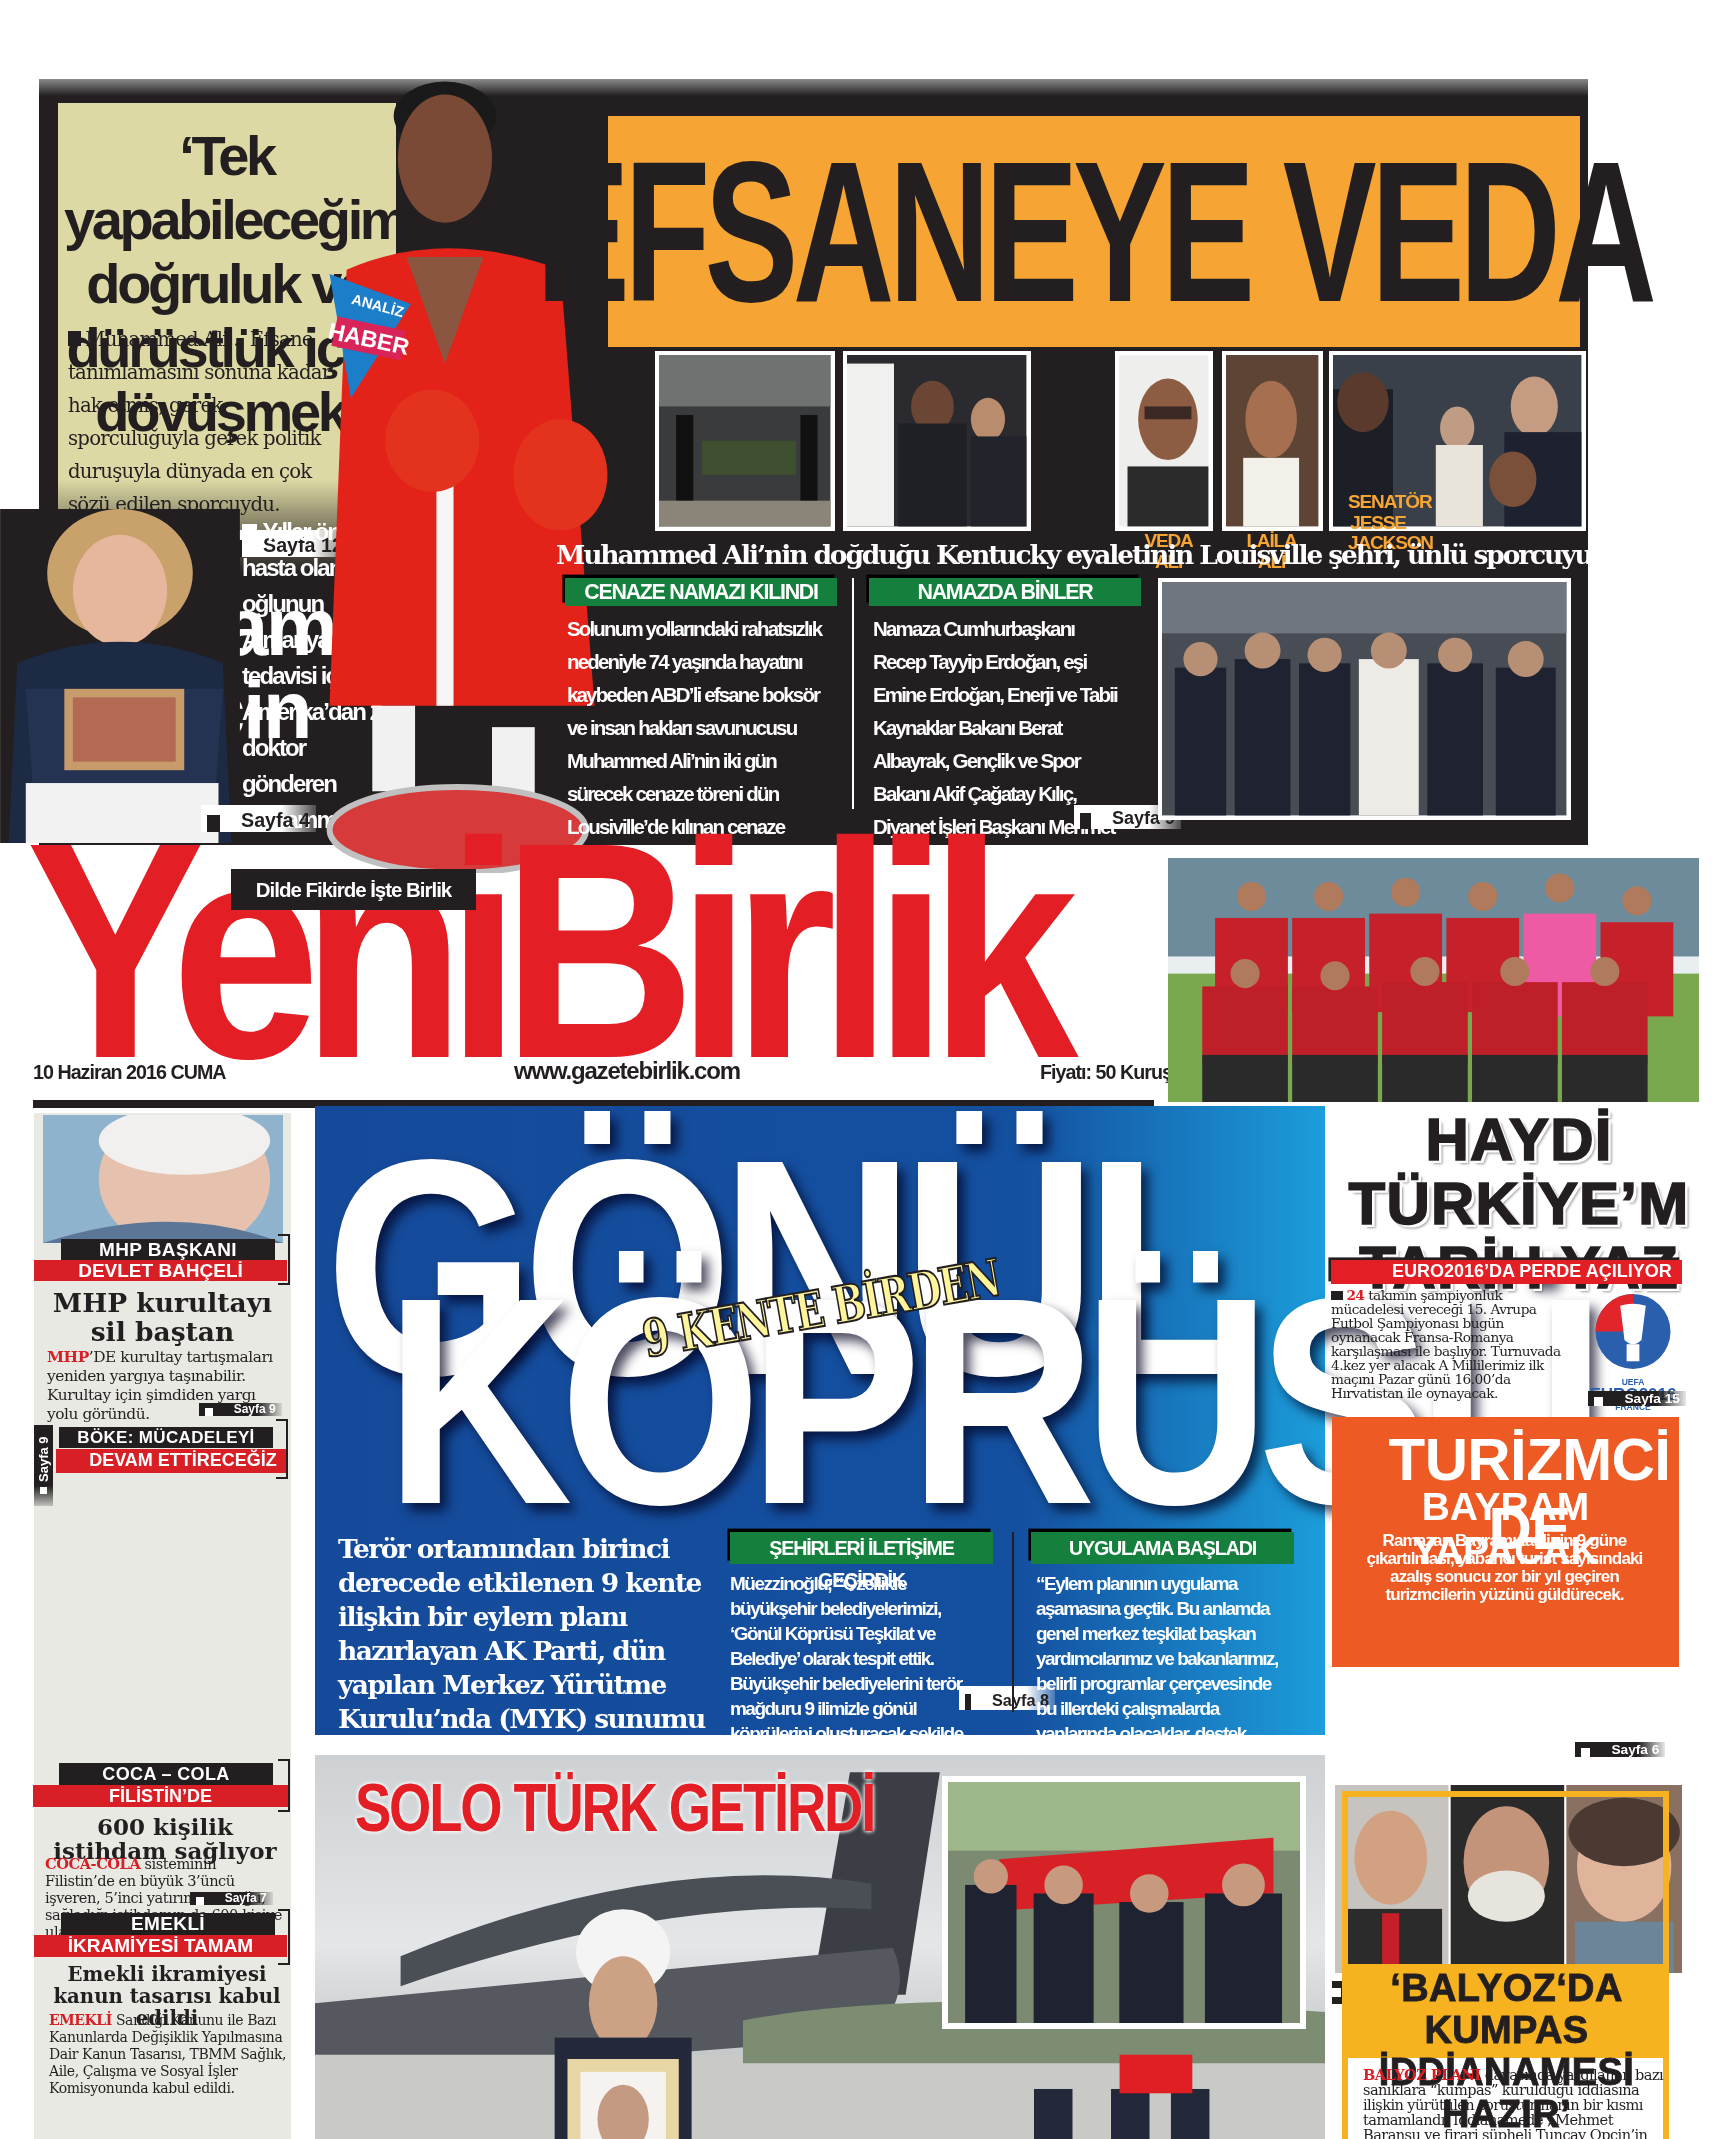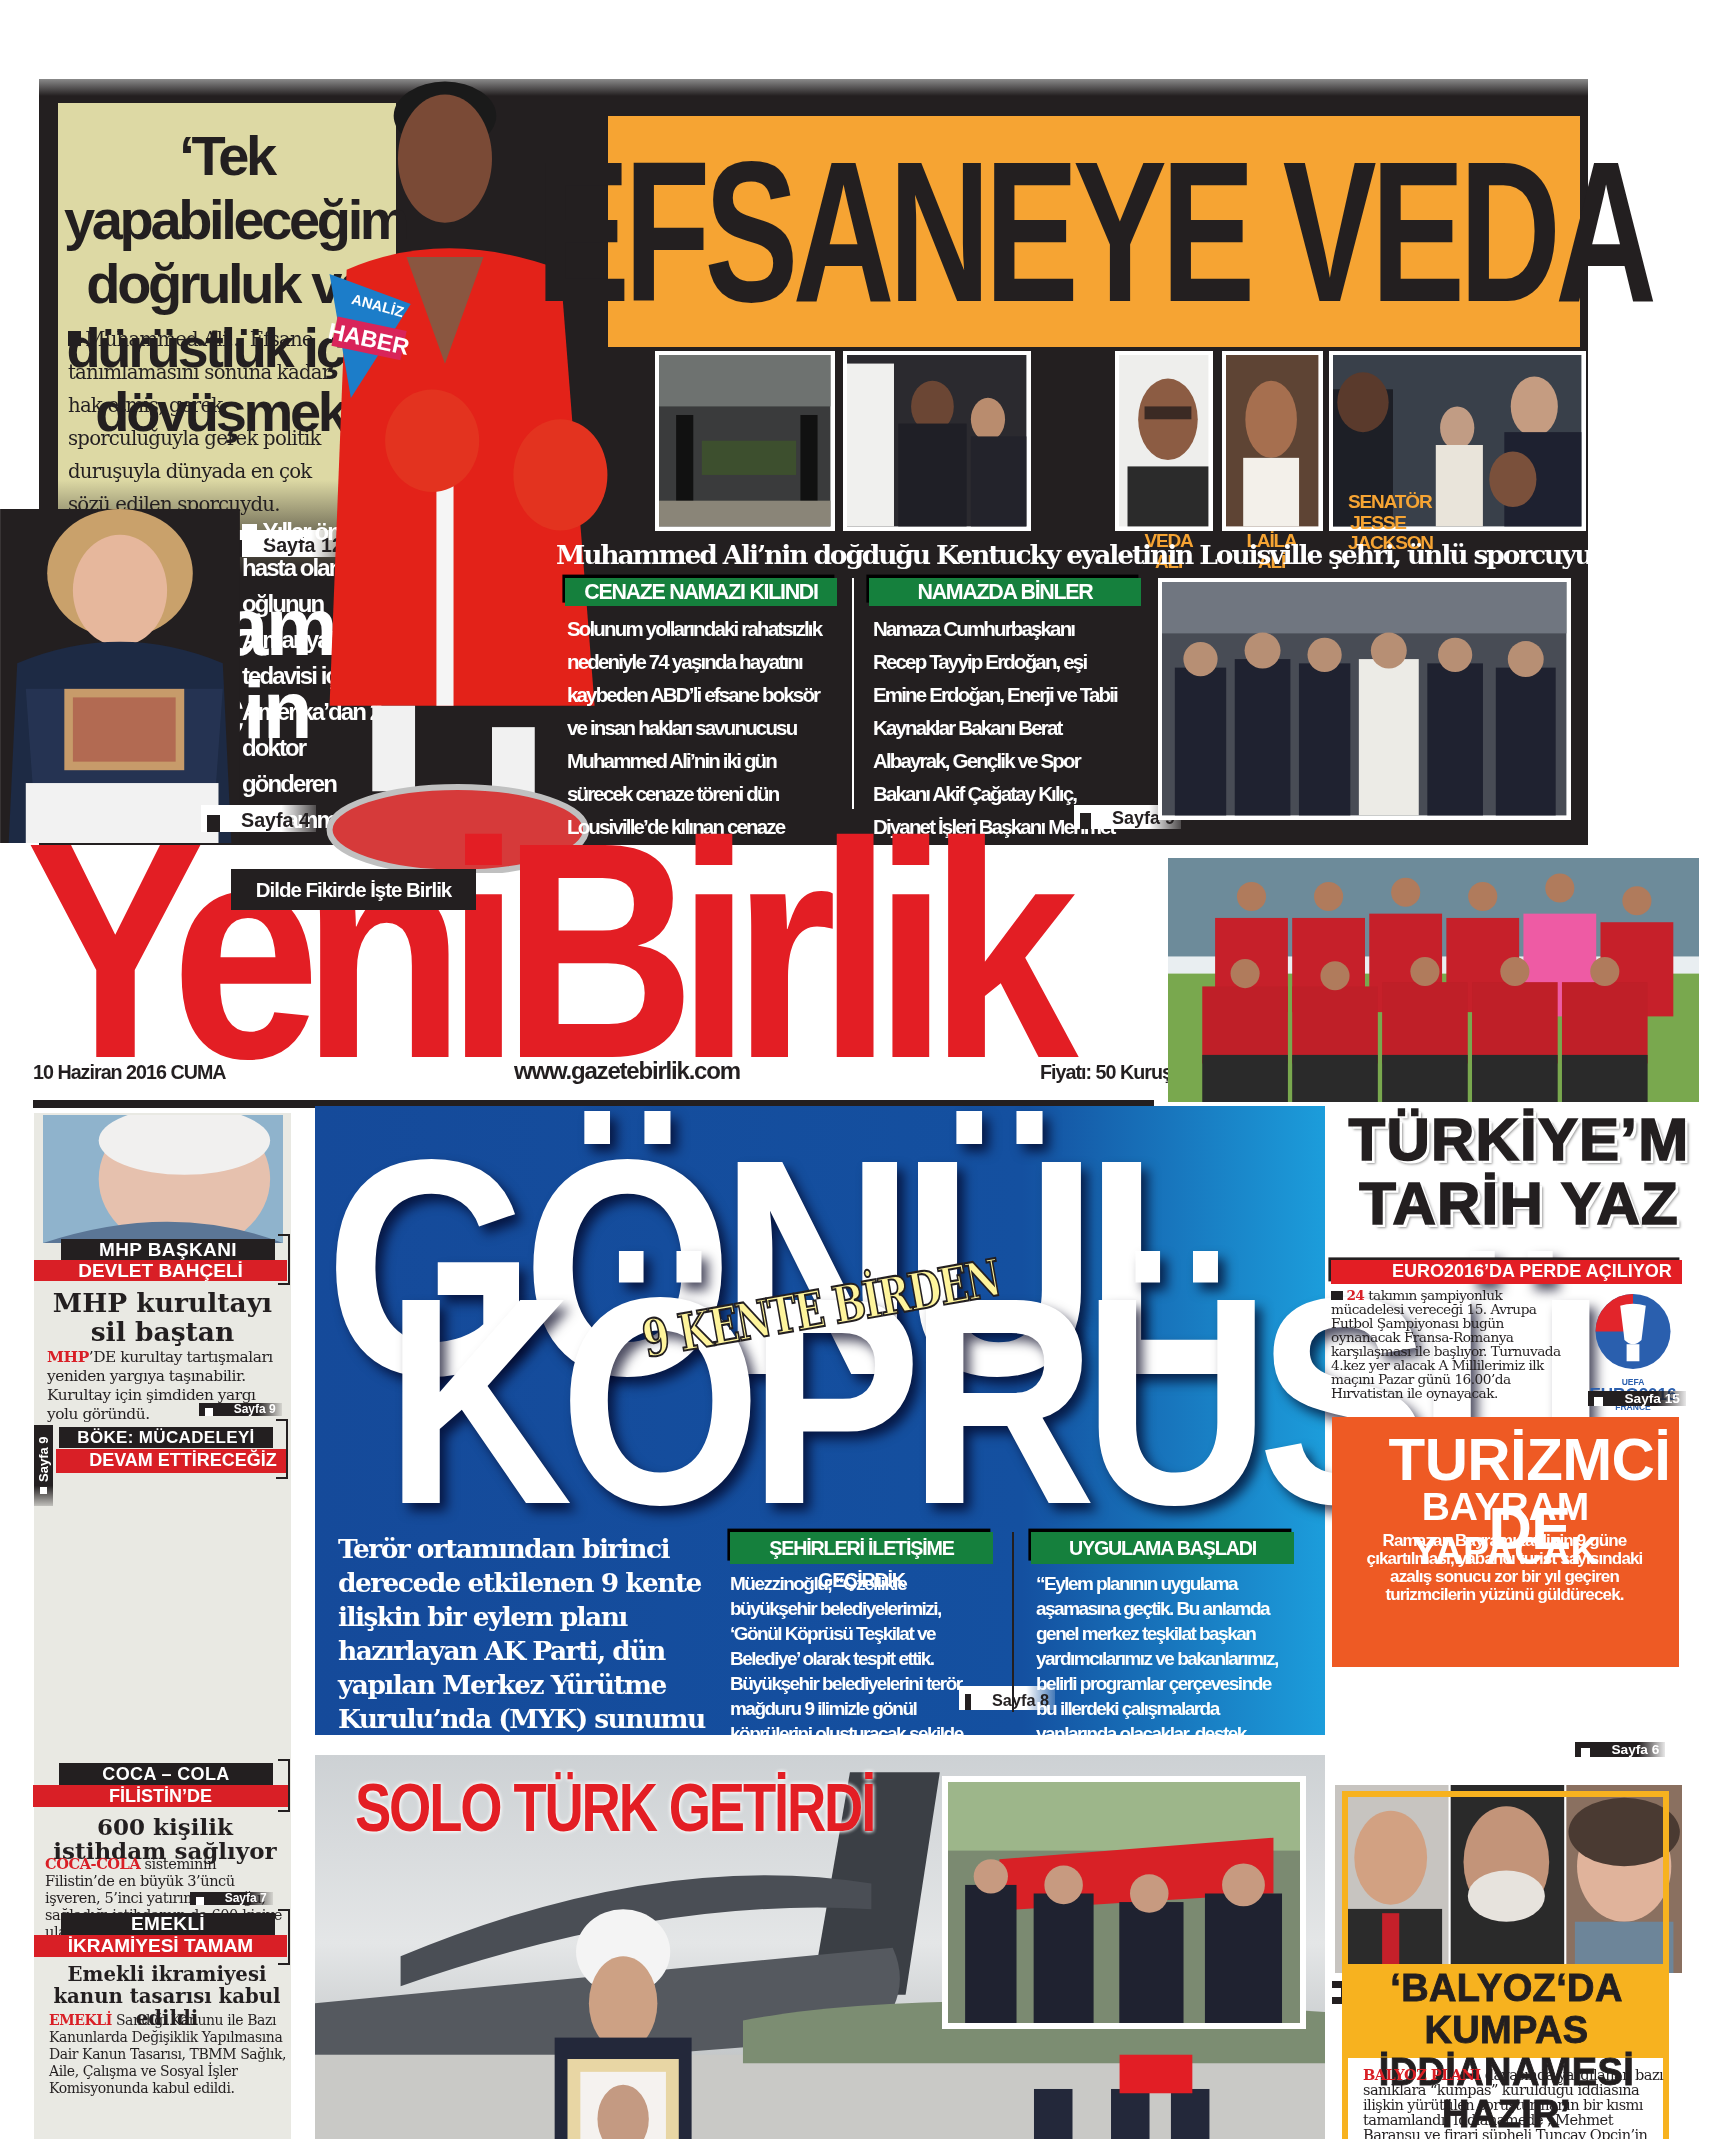--- a/index.html
+++ b/index.html
@@ -386,20 +386,21 @@
       <g fill="#c79a80">
         <circle cx="100" cy="220" r="40"></circle>
         <circle cx="270" cy="240" r="45"></circle>
         <circle cx="470" cy="260" r="45"></circle>
         <circle cx="690" cy="240" r="50"></circle>
       </g>
     </svg>
 </div>
 
 <div id="haydi" class="abs">
+  <div>HAYDİ</div>
   <div>TÜRKİYE’M</div>
   <div>TARİH YAZ</div>
 </div>
 <div id="euro-head" class="abs">EURO2016’DA PERDE AÇILIYOR</div>
 <div id="euro-body" class="abs"><span class="bul"></span><span class="hl">24</span><span> takımın şampiyonluk mücadelesi vereceği 15. Avrupa Futbol Şampiyonası bugün oynanacak Fransa-Romanya karşılaşması ile başlıyor. Turnuvada 4.kez yer alacak A Millilerimiz ilk maçını Pazar günü 16.00’da Hırvatistan ile oynayacak.</span></div>
 <div id="euro-logo" class="abs">
   <svg width="98" height="128" viewBox="0 0 230 300">
     <circle cx="115" cy="90" r="88" fill="#2a5fae"></circle>
     <path d="M27 90 A88 88 0 0 1 115 2 L115 90 Z" fill="#e2252b"></path>
     <path d="M85 30 Q115 20 145 30 L135 110 Q115 130 95 110 Z" fill="#fff"></path>

